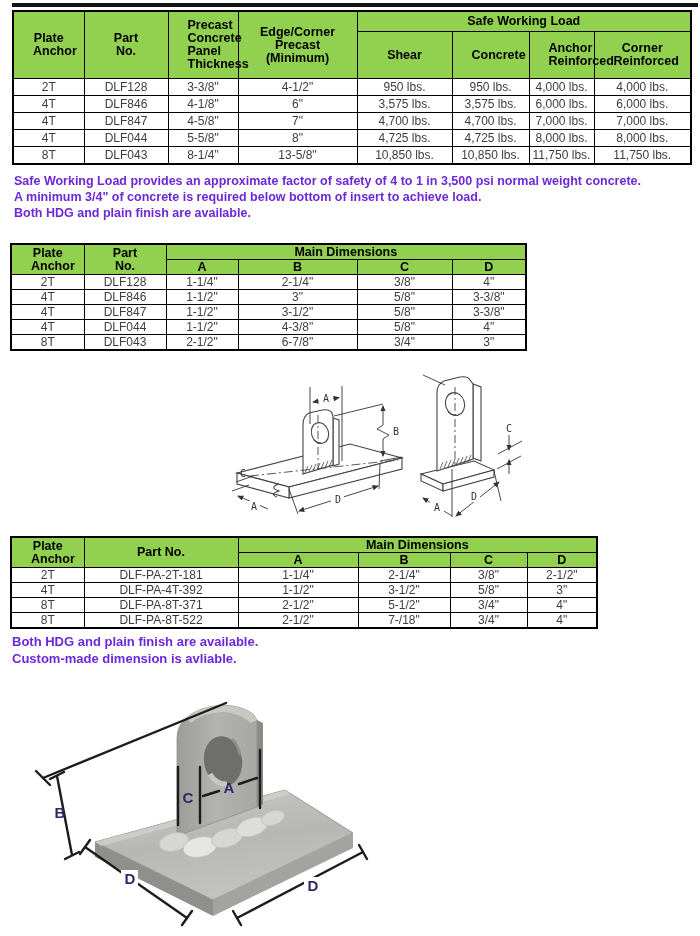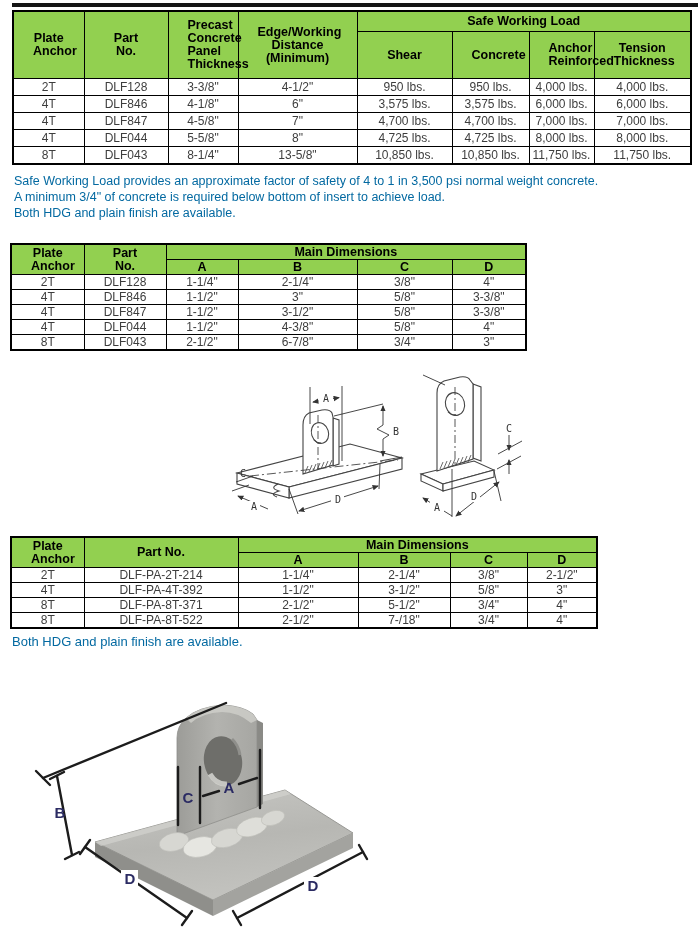--- a/index.html
+++ b/index.html
@@ -18,21 +18,21 @@
   .t1 thead tr.grp-row th{height:19px;}
   .t1 thead tr.sub-row th{height:46px;margin-left:48px;}
   .t1 tbody td{height:16px;}
 
   .t2{left:10px;top:243px;width:515px;}
   .t3{left:10px;top:536px;width:586px;}
   .t2 thead tr th, .t3 thead tr th{height:14px;}
   .t2 tbody td{height:14px;}
   .t3 tbody td{height:14px;}
 
-  .notes{position:absolute;font-weight:normal;font-size:12.5px;color:#0369a1;}
+  .notes{position:absolute;font-weight:bold;font-size:12.5px;color:#6d28d9;}
   .notes1{left:14px;top:173px;line-height:16px;}
   .notes2{left:12px;top:633px;font-size:13px;line-height:17px;}
 
   .drawing{position:absolute;left:0;top:365px;}
   .photo{position:absolute;left:8px;top:676px;}
 
   .dim-label{font-family:"DejaVu Sans Mono",monospace;font-size:10px;fill:#333;}
   .photo-label{font-family:"Liberation Sans",sans-serif;font-size:15px;font-weight:bold;fill:#2b2b63;}
 </style>
 </head>
@@ -51,28 +51,28 @@
       <col style="width:95px">
         <col style="width:77px">
         <col style="width:65px">
         <col style="width:97px">
     </colgroup>
     <thead>
       <tr class="grp-row">
         <th rowspan="2">Plate Anchor</th>
         <th rowspan="2">Part No.</th>
         <th rowspan="2">Precast Concrete Panel Thickness</th>
-        <th rowspan="2">Edge/Working Distance (Minimum)</th>
+        <th rowspan="2">Edge/Corner Precast (Minimum)</th>
         <th colspan="4">Safe Working Load</th>
       </tr>
       <tr class="sub-row">
         <th>Shear</th>
         <th>Concrete</th>
         <th>Anchor Reinforced</th>
-        <th>Tension Thickness</th>
+        <th>Corner Reinforced</th>
       </tr>
     </thead>
     <tbody>
         <tr>
           <td>2T</td>
           <td>DLF128</td>
           <td>3-3/8"</td>
           <td>4-1/2"</td>
           <td>950 lbs.</td>
           <td>950 lbs.</td>
@@ -306,21 +306,21 @@
       <tr>
         <th>A</th>
         <th>B</th>
         <th>C</th>
         <th>D</th>
       </tr>
     </thead>
     <tbody>
         <tr>
           <td>2T</td>
-          <td>DLF-PA-2T-214</td>
+          <td>DLF-PA-2T-181</td>
           <td>1-1/4"</td>
           <td>2-1/4"</td>
           <td>3/8"</td>
           <td>2-1/2"</td>
         </tr>
         <tr>
           <td>4T</td>
           <td>DLF-PA-4T-392</td>
           <td>1-1/2"</td>
           <td>3-1/2"</td>
@@ -341,20 +341,21 @@
           <td>2-1/2"</td>
           <td>7-/18"</td>
           <td>3/4"</td>
           <td>4"</td>
         </tr>
       </tbody>
   </table>
 
   <div class="notes notes2">
     <div>Both HDG and plain finish are available.</div>
+    <div>Custom-made dimension is avliable.</div>
   </div>
 
   <svg class="photo" width="440" height="260" viewBox="0 0 440 260">
     <defs>
       <linearGradient id="plateTop" x1="0" y1="0" x2="0.3" y2="1">
         <stop offset="0" stop-color="#c7c7c3"></stop>
           <stop offset="0.55" stop-color="#b7b7b3"></stop>
         <stop offset="1" stop-color="#c2c2be"></stop>
       </linearGradient>
       <linearGradient id="tabFace" x1="0" y1="0" x2="1" y2="0">

